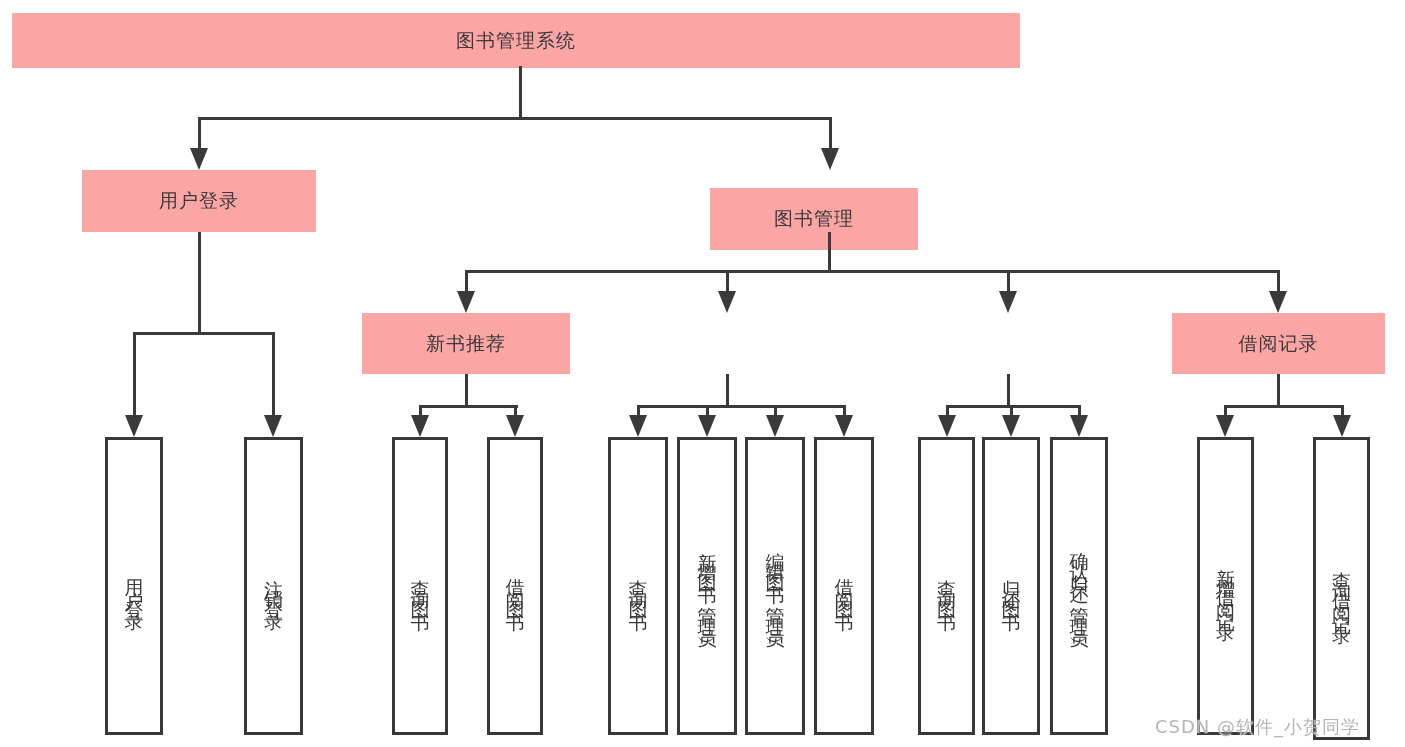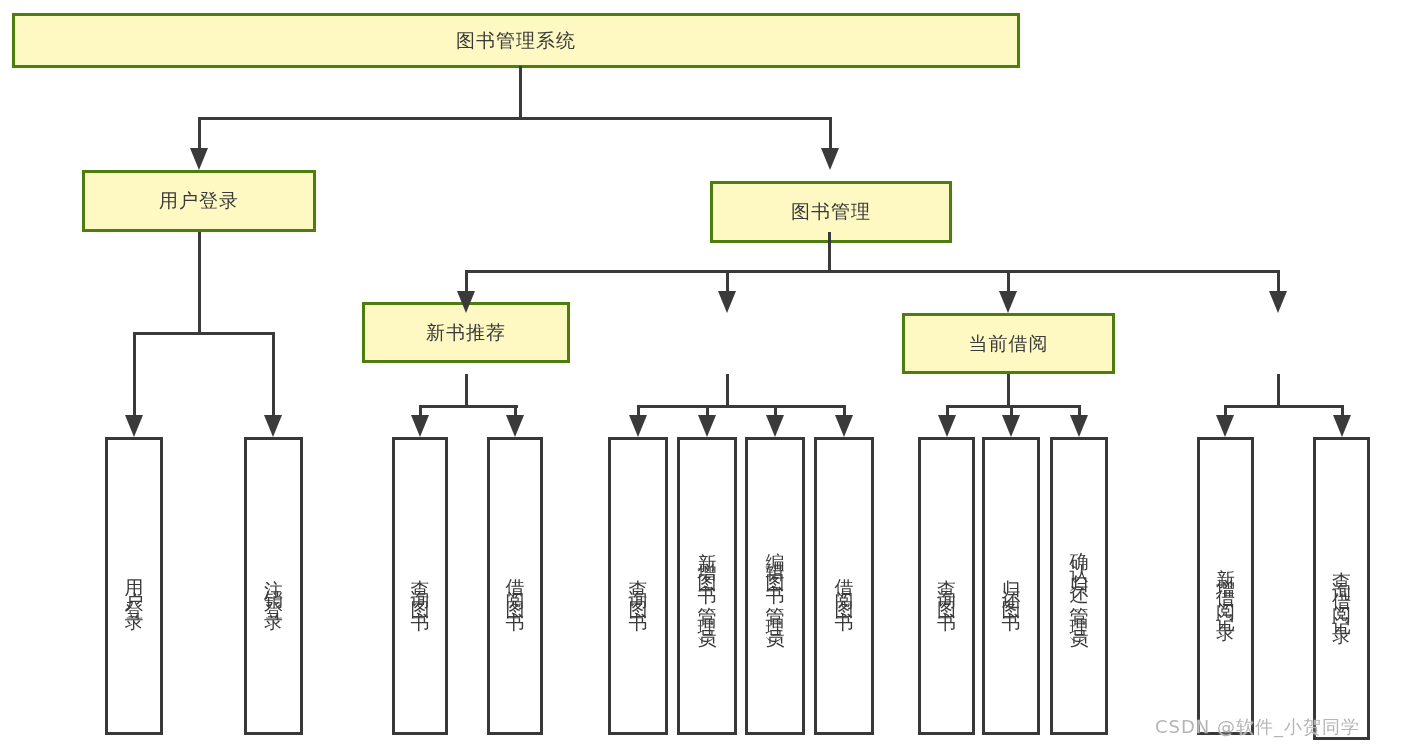--- a/index.html
+++ b/index.html
@@ -3,21 +3,21 @@
 <meta charset="utf-8">
 <style>
   html,body { margin:0; padding:0; background:#ffffff; }
   #canvas {
     position:relative; width:1405px; height:747px; overflow:hidden;
     background:#ffffff;
     font-family:"DejaVu Sans","Liberation Sans",sans-serif;
   }
   .hbox {
     position:absolute; box-sizing:border-box;
-    border:3px solid #4d7c0f; background:#fef9c3;
+    border:3px solid #fca5a5; background:#fca5a5;
     display:flex; align-items:center; justify-content:center;
     font-size:19px; color:#3a3a3a; letter-spacing:1px;
   }
   .leaf {
     position:absolute; box-sizing:border-box; top:437px; height:298px;
     border:3px solid #383838; background:#ffffff;
     display:flex; align-items:center; justify-content:center;
   }
   .leaf span {
     writing-mode:vertical-rl; text-orientation:mixed;
@@ -38,24 +38,24 @@
   }
 </style>
 </head>
 <body>
 
 <div id="canvas">
 
   <div class="hbox" style="left:12px; top:13px; width:1008px; height:55px;">图书管理系统</div>
 
   <div class="hbox" style="left:82px; top:170px; width:234px; height:62px;">用户登录</div>
-  <div class="hbox" style="left:710px; top:181px; width:242px; height:62px;">图书管理</div>
+  <div class="hbox" style="left:710px; top:188px; width:208px; height:62px;">图书管理</div>
 
-  <div class="hbox" style="left:362px; top:302px; width:208px; height:61px;">新书推荐</div>
-  <div class="hbox" style="left:902px; top:313px; width:213px; height:61px;">当前借阅</div>
+  <div class="hbox" style="left:362px; top:313px; width:208px; height:61px;">新书推荐</div>
+  <div class="hbox" style="left:1172px; top:313px; width:213px; height:61px;">借阅记录</div>
 
   <div class="leaf" style="left:105px; width:58px;">
     <span>用户登录</span>
     </div>
   <div class="leaf" style="left:244px; width:59px;">
     <span>注销登录</span>
     </div>
 
   <div class="leaf" style="left:392px; width:56px;">
     <span>查询图书</span>

